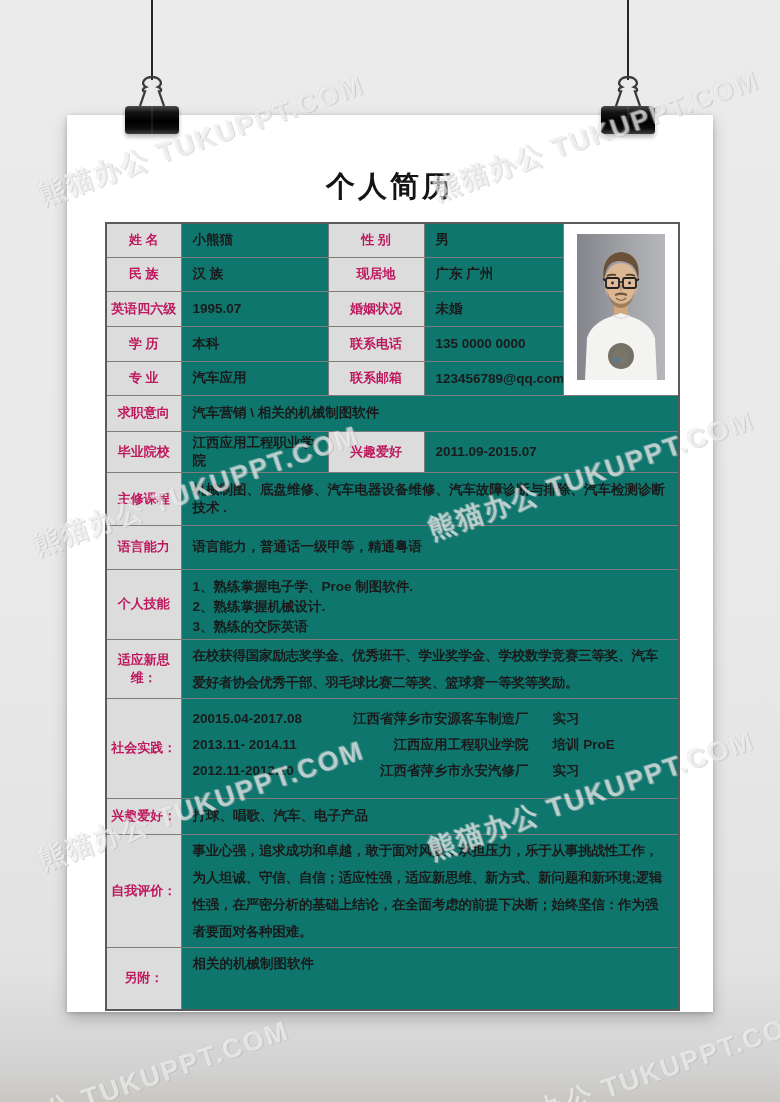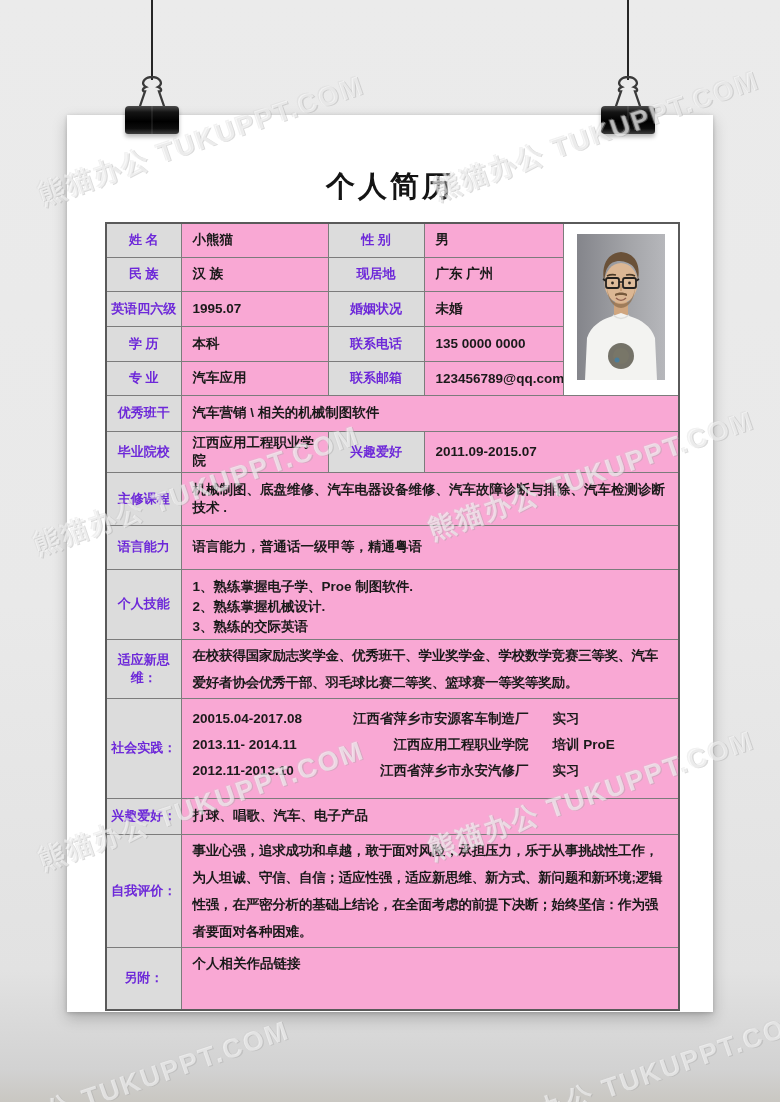--- a/index.html
+++ b/index.html
@@ -19,24 +19,24 @@
   }
   
   table.resume{
     position:absolute;left:38px;top:107px;width:573px;
     border-collapse:collapse;table-layout:fixed;
     border:2px solid #5a5a5a;
   }
   td{border:1px solid #7c7c7c;overflow:hidden;}
   td.lab{
     background:#dcdcdc;text-align:center;font-weight:700;
-    font-size:13px;color:#6d28d9;padding:0 3px;
+    font-size:13px;color:#be185d;padding:0 3px;
   }
   td.val{
-    background:#f9a8d4;font-size:13.5px;font-weight:600;color:#1a1a1a;
+    background:#0f766e;font-size:13.5px;font-weight:600;color:#1a1a1a;
     padding:2px 11px;text-align:left;
   }
   td.vtop{vertical-align:top;padding-top:7px;}
   tr.h34{height:34px}tr.h35{height:35px}tr.h36{height:36px}tr.h53{height:53px}
   tr.h44{height:44px}tr.h62{height:62px}tr.h58{height:58px}tr.h100{height:100px}
   tr.h82{height:82px}tr.h63{height:63px}
   .skill-line{line-height:20px;}
   .para{line-height:27px;letter-spacing:-0.2px;margin-left:20px;}
   .pr-line{display:flex;line-height:26px;}
   .pr-date{width:118px;}
@@ -142,21 +142,21 @@
       <td class="val">135 0000 0000</td>
     </tr>
     <tr class="h34">
       <td class="lab">专 业</td>
       <td class="val">汽车应用</td>
       <td class="lab">联系邮箱</td>
       <td class="val">123456789@qq.com</td>
     </tr>
 
     <tr class="h36">
-      <td class="lab">优秀班干</td>
+      <td class="lab">求职意向</td>
       <td class="val" colspan="4">汽车营销 \ 相关的机械制图软件</td>
     </tr>
 
     <tr class="h36">
       <td class="lab">毕业院校</td>
       <td class="val">江西应用工程职业学院</td>
       <td class="lab">兴趣爱好</td>
       <td class="val" colspan="2">2011.09-2015.07</td>
     </tr>
 
@@ -210,21 +210,21 @@
       <td class="val" colspan="4">打球、唱歌、汽车、电子产品</td>
     </tr>
 
     <tr class="h82">
       <td class="lab">自我评价：</td>
       <td class="val para" colspan="4">事业心强，追求成功和卓越，敢于面对风险，承担压力，乐于从事挑战性工作，为人坦诚、守信、自信；适应性强，适应新思维、新方式、新问题和新环境;逻辑性强，在严密分析的基础上结论，在全面考虑的前提下决断；始终坚信：作为强者要面对各种困难。</td>
     </tr>
 
     <tr class="h63">
       <td class="lab">另附：</td>
-      <td class="val vtop" colspan="4">个人相关作品链接</td>
+      <td class="val vtop" colspan="4">相关的机械制图软件</td>
     </tr>
   </tbody>
     </table>
 </div>
 
 <div class="clip clip-left">
   <div class="string"></div>
   <div class="handle">
     <svg width="36" height="34" viewBox="0 0 36 34">
       <path d="M18,1 C10,1 6,8 12,11 C8,12.5 8,15.5 11,15.5 L5,33" fill="none" stroke="#3a3a3a" stroke-width="2.3" stroke-linecap="round"></path>

